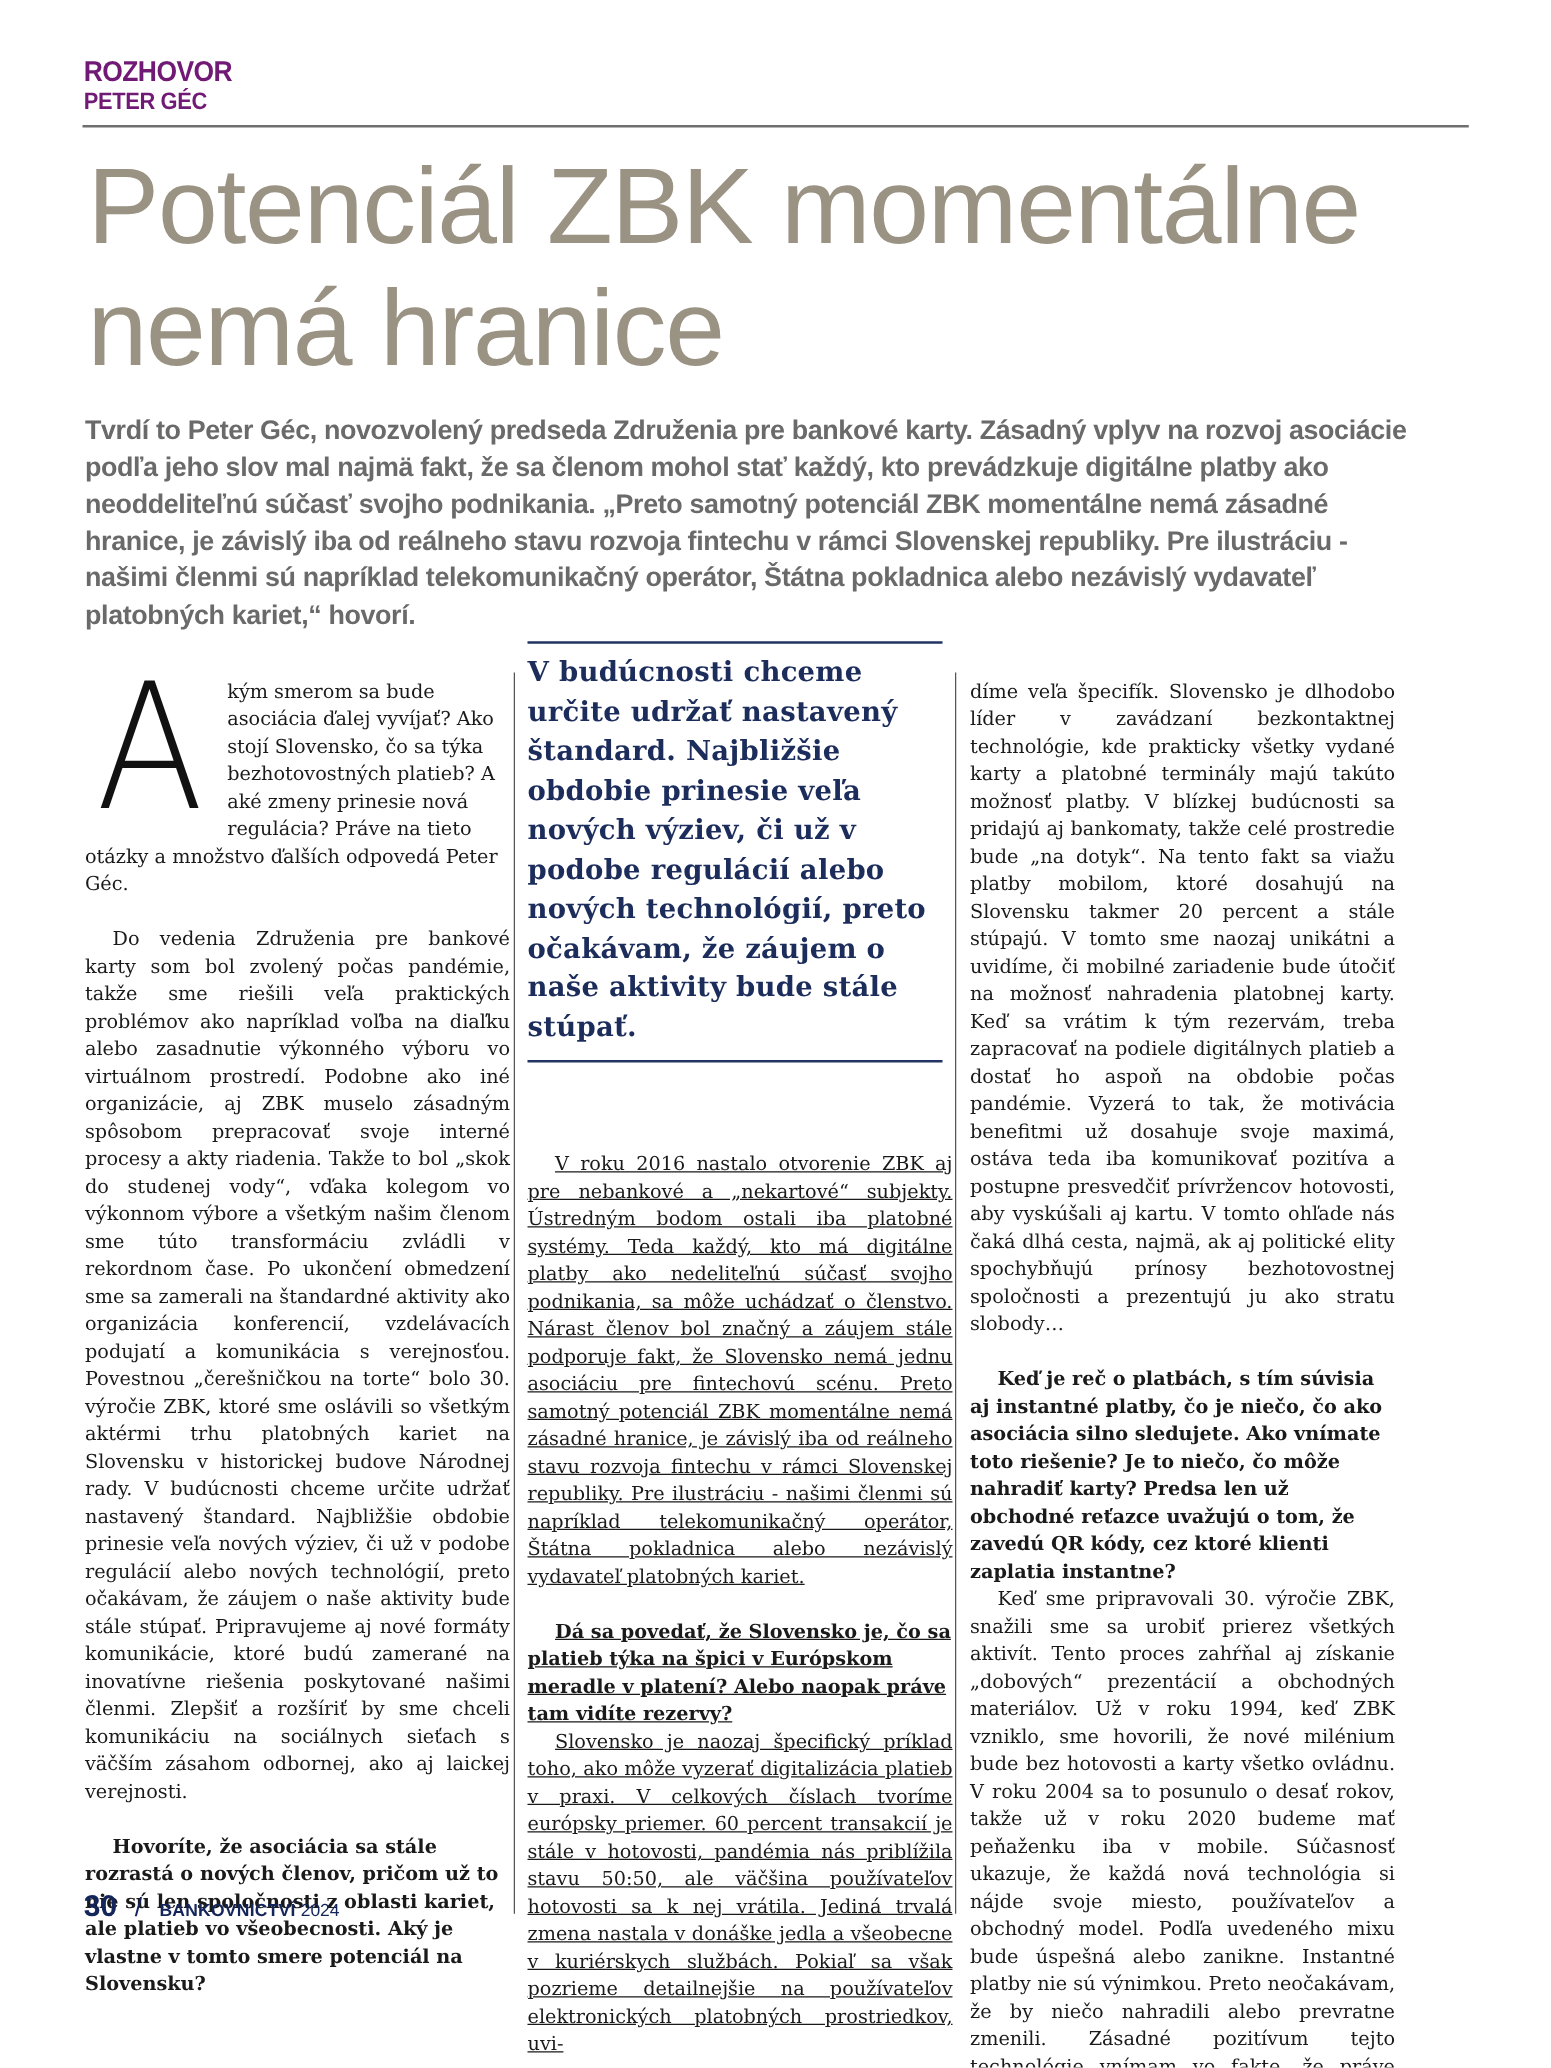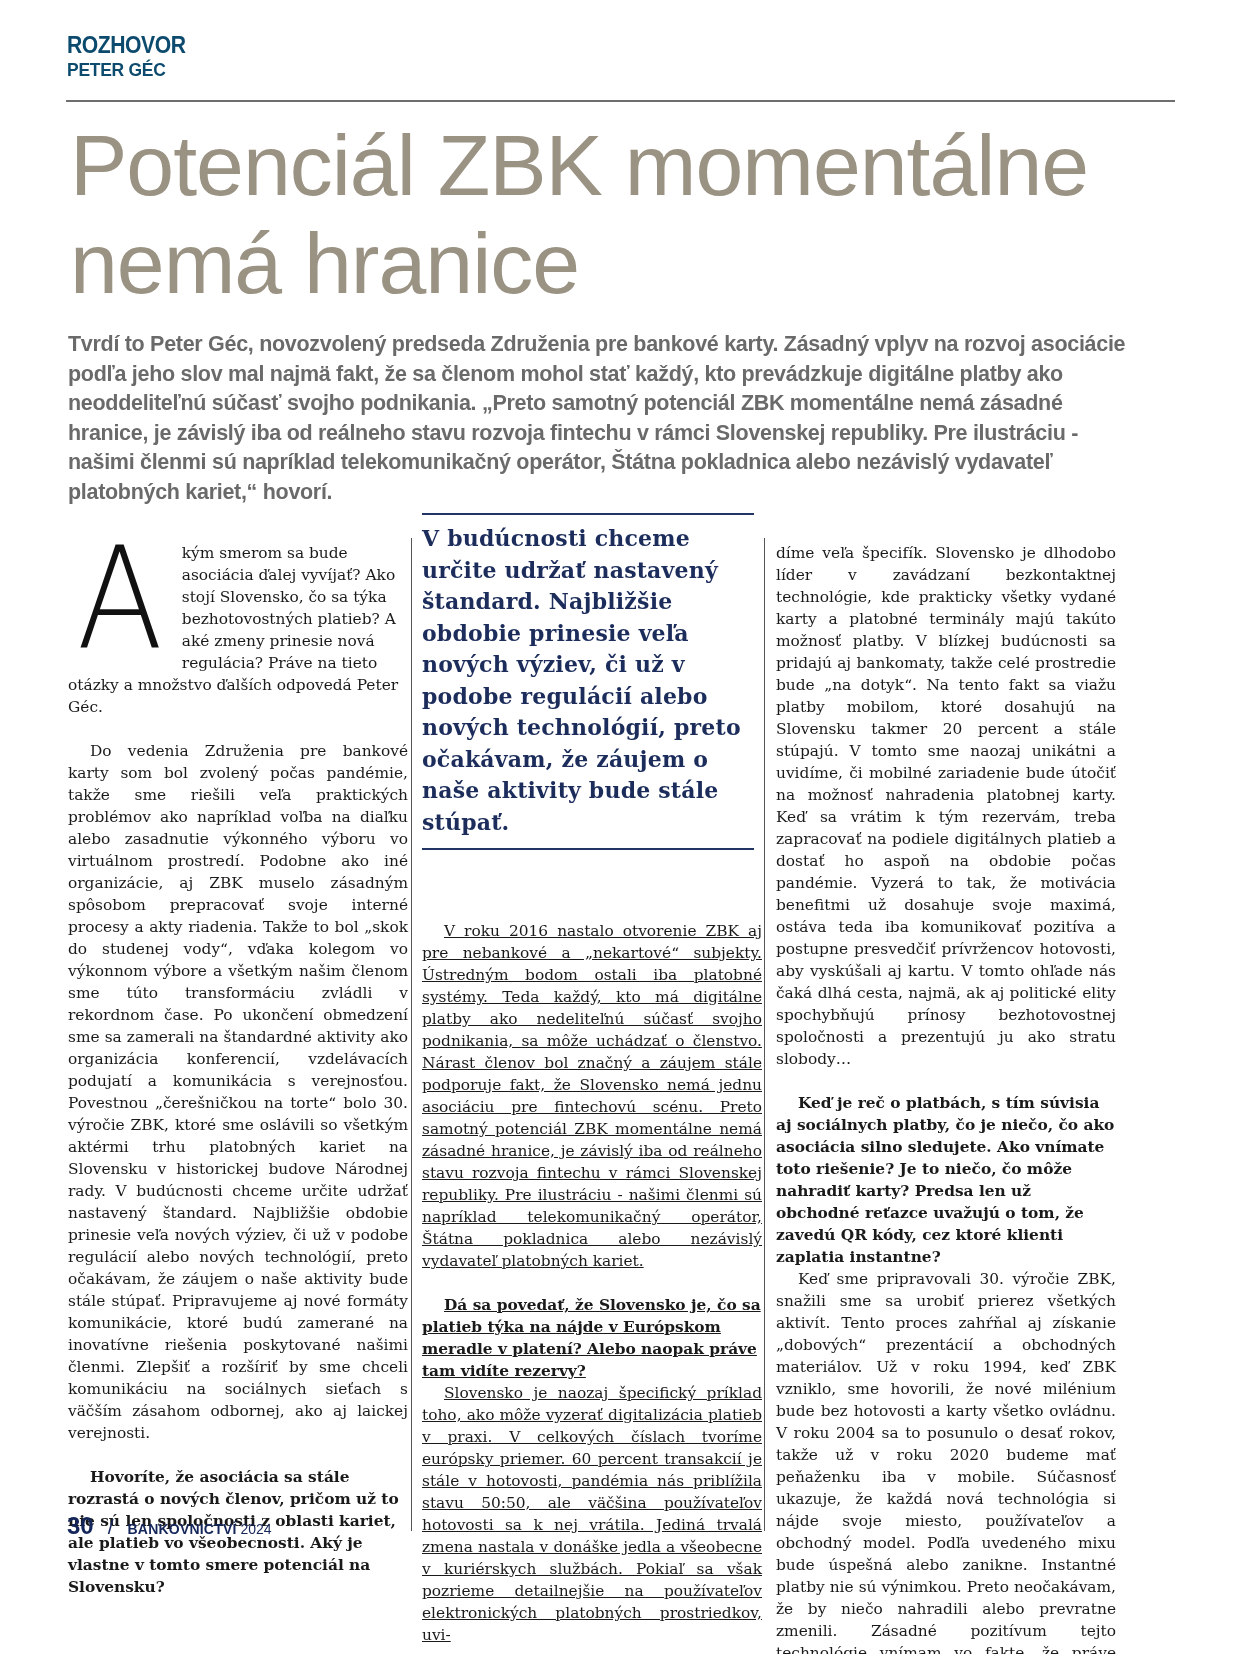--- a/index.html
+++ b/index.html
@@ -1,17 +1,17 @@
 <!DOCTYPE html>
 <html><head>
 <meta charset="utf-8">
 <style>
   html, body { margin: 0; padding: 0; background: #ffffff; }
   body { width: 1241px; height: 1654px; position: relative; overflow: hidden; font-family: "DejaVu Serif", serif; color: #1a1a1a; }
-  .section-label { position: absolute; left: 67px; top: 34px; font-family: "Liberation Sans", sans-serif; font-weight: bold; color: #0c4a6e; line-height: 1; }
+  .section-label { position: absolute; left: 67px; top: 46px; font-family: "Liberation Sans", sans-serif; font-weight: bold; color: #701a75; line-height: 1; }
   .section-label .kicker { font-size: 23px; letter-spacing: -0.5px; display: block; transform: scaleX(0.92); transform-origin: left; }
   .section-label .person { font-size: 19px; letter-spacing: -0.3px; display: block; margin-top: 3px; transform: scaleX(0.92); transform-origin: left; }
   .top-rule { position: absolute; left: 66px; top: 100px; width: 1109px; height: 2px; background: #6e6e6e; }
   .headline { position: absolute; left: 70px; top: 116px; width: 1110px; margin: 0; font-family: "Liberation Sans", sans-serif; font-weight: normal; font-size: 86px; line-height: 98px; color: #9a9283; letter-spacing: -1px; }
   .lead { position: absolute; left: 68px; top: 330px; width: 1080px; margin: 0; font-family: "Liberation Sans", sans-serif; font-weight: bold; font-size: 21.5px; line-height: 29.5px; color: #6a6a6a; letter-spacing: -0.3px; }
   .col { position: absolute; top: 540px; width: 340px; font-size: 15.4px; line-height: 22px; text-align: justify; hyphens: auto; }
   .col p { margin: 0; text-indent: 22px; }
   .col p.q { font-weight: bold; text-align: left; margin-top: 22px; }
   .col p.q.first { margin-top: 0; }
   .col p.noindent { text-indent: 0; }
@@ -57,27 +57,27 @@
   <p>Do vedenia Združenia pre bankové karty som bol zvolený počas pandémie, takže sme riešili veľa praktických problémov ako napríklad voľba na diaľku alebo zasadnutie výkonného výboru vo virtuálnom prostredí. Podobne ako iné organizácie, aj ZBK muselo zásadným spôsobom prepracovať svoje interné procesy a akty riadenia. Takže to bol „skok do studenej vody“, vďaka kolegom vo výkonnom výbore a všetkým našim členom sme túto transformáciu zvládli v rekordnom čase. Po ukončení obmedzení sme sa zamerali na štandardné aktivity ako organizácia konferencií, vzdelávacích podujatí a komunikácia s verejnosťou. Povestnou „čerešničkou na torte“ bolo 30. výročie ZBK, ktoré sme oslávili so všetkým aktérmi trhu platobných kariet na Slovensku v historickej budove Národnej rady. V budúcnosti chceme určite udržať nastavený štandard. Najbližšie obdobie prinesie veľa nových výziev, či už v podobe regulácií alebo nových technológií, preto očakávam, že záujem o naše aktivity bude stále stúpať. Pripravujeme aj nové formáty komunikácie, ktoré budú zamerané na inovatívne riešenia poskytované našimi členmi. Zlepšiť a rozšíriť by sme chceli komunikáciu na sociálnych sieťach s väčším zásahom odbornej, ako aj laickej verejnosti.</p>
   <p class="q">Hovoríte, že asociácia sa stále rozrastá o nových členov, pričom už to nie sú len spoločnosti z oblasti kariet, ale platieb vo všeobecnosti. Aký je vlastne v tomto smere potenciál na Slovensku?</p>
 </div>
 
 <div class="pullquote">
   <p>V budúcnosti chceme určite udržať nastavený štandard. Najbližšie obdobie prinesie veľa nových výziev, či už v podobe regulácií alebo nových technológií, preto očakávam, že záujem o naše aktivity bude stále stúpať.</p>
 </div>
 
 <div class="col col2">
   <p>V roku 2016 nastalo otvorenie ZBK aj pre nebankové a „nekartové“ subjekty. Ústredným bodom ostali iba platobné systémy. Teda každý, kto má digitálne platby ako nedeliteľnú súčasť svojho podnikania, sa môže uchádzať o členstvo. Nárast členov bol značný a záujem stále podporuje fakt, že Slovensko nemá jednu asociáciu pre fintechovú scénu. Preto samotný potenciál ZBK momentálne nemá zásadné hranice, je závislý iba od reálneho stavu rozvoja fintechu v rámci Slovenskej republiky. Pre ilustráciu - našimi členmi sú napríklad telekomunikačný operátor, Štátna pokladnica alebo nezávislý vydavateľ platobných kariet.</p>
-  <p class="q">Dá sa povedať, že Slovensko je, čo sa platieb týka na nájde v Európskom meradle v platení? Alebo naopak práve tam vidíte rezervy?</p>
+  <p class="q">Dá sa povedať, že Slovensko je, čo sa platieb týka na špici v Európskom meradle v platení? Alebo naopak práve tam vidíte rezervy?</p>
   <p>Slovensko je naozaj špecifický príklad toho, ako môže vyzerať digitalizácia platieb v praxi. V celkových číslach tvoríme európsky priemer. 60 percent transakcií je stále v hotovosti, pandémia nás priblížila stavu 50:50, ale väčšina používateľov hotovosti sa k nej vrátila. Jediná trvalá zmena nastala v donáške jedla a všeobecne v kuriérskych službách. Pokiaľ sa však pozrieme detailnejšie na používateľov elektronických platobných prostriedkov, uvi-</p>
 </div>
 
 <div class="col col3">
   <p class="noindent">díme veľa špecifík. Slovensko je dlhodobo líder v zavádzaní bezkontaktnej technológie, kde prakticky všetky vydané karty a platobné terminály majú takúto možnosť platby. V blízkej budúcnosti sa pridajú aj bankomaty, takže celé prostredie bude „na dotyk“. Na tento fakt sa viažu platby mobilom, ktoré dosahujú na Slovensku takmer 20 percent a stále stúpajú. V tomto sme naozaj unikátni a uvidíme, či mobilné zariadenie bude útočiť na možnosť nahradenia platobnej karty. Keď sa vrátim k tým rezervám, treba zapracovať na podiele digitálnych platieb a dostať ho aspoň na obdobie počas pandémie. Vyzerá to tak, že motivácia benefitmi už dosahuje svoje maximá, ostáva teda iba komunikovať pozitíva a postupne presvedčiť prívržencov hotovosti, aby vyskúšali aj kartu. V tomto ohľade nás čaká dlhá cesta, najmä, ak aj politické elity spochybňujú prínosy bezhotovostnej spoločnosti a prezentujú ju ako stratu slobody…</p>
-  <p class="q">Keď je reč o platbách, s tím súvisia aj sociálnych platby, čo je niečo, čo ako asociácia silno sledujete. Ako vnímate toto riešenie? Je to niečo, čo môže nahradiť karty? Predsa len už obchodné reťazce uvažujú o tom, že zavedú QR kódy, cez ktoré klienti zaplatia instantne?</p>
+  <p class="q">Keď je reč o platbách, s tím súvisia aj instantné platby, čo je niečo, čo ako asociácia silno sledujete. Ako vnímate toto riešenie? Je to niečo, čo môže nahradiť karty? Predsa len už obchodné reťazce uvažujú o tom, že zavedú QR kódy, cez ktoré klienti zaplatia instantne?</p>
   <p>Keď sme pripravovali 30. výročie ZBK, snažili sme sa urobiť prierez všetkých aktivít. Tento proces zahŕňal aj získanie „dobových“ prezentácií a obchodných materiálov. Už v roku 1994, keď ZBK vzniklo, sme hovorili, že nové milénium bude bez hotovosti a karty všetko ovládnu. V roku 2004 sa to posunulo o desať rokov, takže už v roku 2020 budeme mať peňaženku iba v mobile. Súčasnosť ukazuje, že každá nová technológia si nájde svoje miesto, používateľov a obchodný model. Podľa uvedeného mixu bude úspešná alebo zanikne. Instantné platby nie sú výnimkou. Preto neočakávam, že by niečo nahradili alebo prevratne zmenili. Zásadné pozitívum tejto technológie vnímam vo fakte, že práve nasadenie v supermarketoch zasiahne zásadných odporcov kariet, a teda sprostredkuje skúsenosť s digitálnou platbou. Inak povedané,</p>
 </div>
 
 <div class="footer">
   <span class="page-num">30</span>
   <span class="slash">/</span>
   <span class="mag">BANKOVNICTVÍ</span>
   <span class="year">2024</span>
 </div>
 

